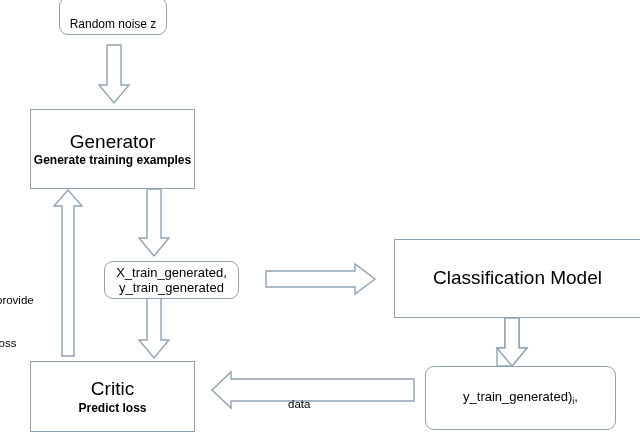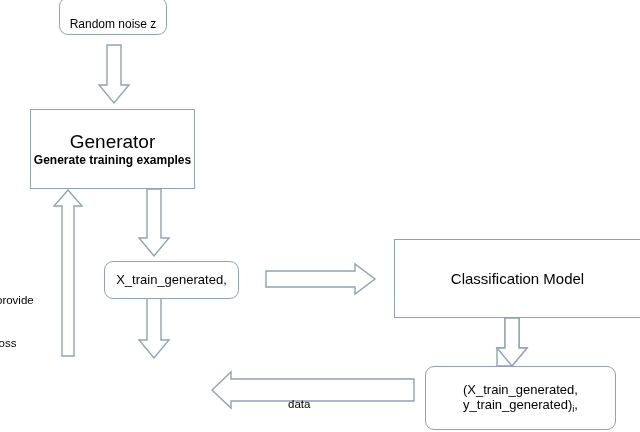--- a/index.html
+++ b/index.html
@@ -28,21 +28,21 @@
     border: 1.4px solid #8fa3b3;
     display: flex;
     flex-direction: column;
     align-items: center;
     justify-content: center;
     text-align: center;
     line-height: 1.18;
   }
   .node.rounded { border-radius: 9px; }
   .title-lg { font-size: 19px; }
-  .title-md { font-size: 15px; }
+  .title-md { font-size: 19px; }
   .sub { font-size: 12px; font-weight: bold; }
   .plain { font-size: 12px; margin-top: 16px; }
   .mono-ish { font-size: 13px; }
 
   
   .edge-label {
     position: absolute;
     font-size: 11.5px;
     line-height: 1.25;
     white-space: pre;
@@ -95,29 +95,33 @@
     <div class="plain">Random noise z</div>
   </div>
 
   <div class="node" style="left:30px; top:109px; width:165px; height:80px;">
     <div class="title-lg">Generator</div>
     <div class="sub">Generate training examples</div>
   </div>
 
   <div class="node rounded" style="left:104px; top:261px; width:135px; height:38px;">
     <div class="mono-ish">X_train_generated,</div>
+    <div class="mono-ish">y_train_generated</div>
   </div>
 
+  <div class="node" style="left:30px; top:361px; width:165px; height:71px;">
+    <div class="title-lg">Critic</div>
+    <div class="sub">Predict loss</div>
+  </div>
 
   <div class="node" style="left:394px; top:239px; width:247px; height:79px;">
     <div class="title-md">Classification Model</div>
   </div>
 
   <div class="node rounded" style="left:425px; top:366px; width:191px; height:64px;">
-    <div class="mono-ish">(X_train_generated,</div>
     <div class="mono-ish"><span>y_train_generated)</span><sub>i</sub><span>,</span></div>
   </div>
 
   <div class="edge-label" style="left:-4px; top:264px;">
     <div>provide</div>
     <div>loss</div>
   </div>
 
   <div class="edge-label" style="left:288px; top:368px;">
     <div>data</div>

